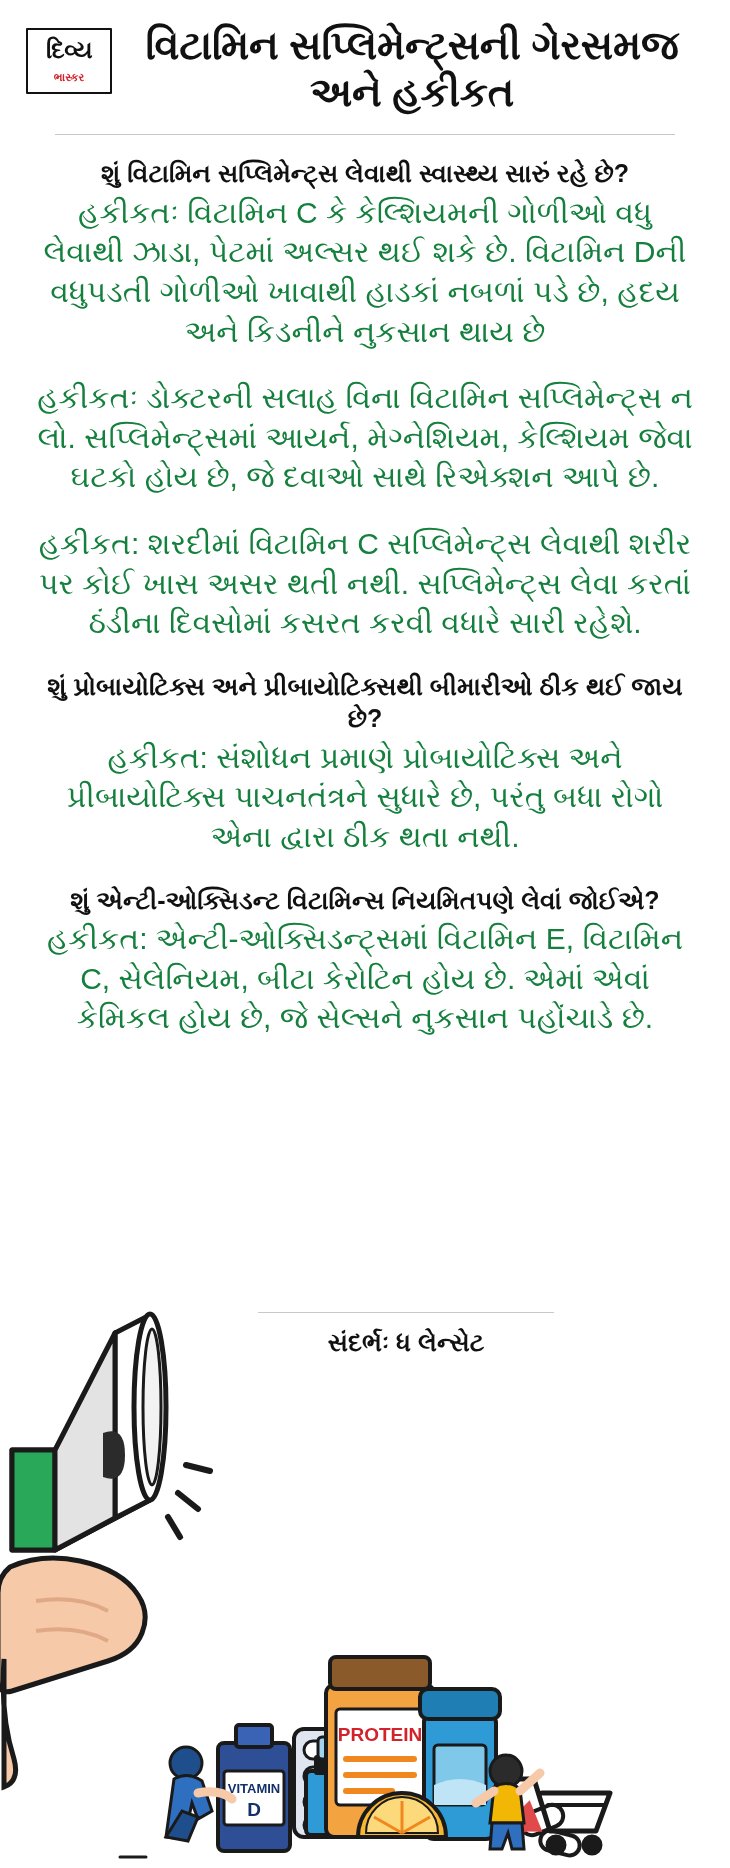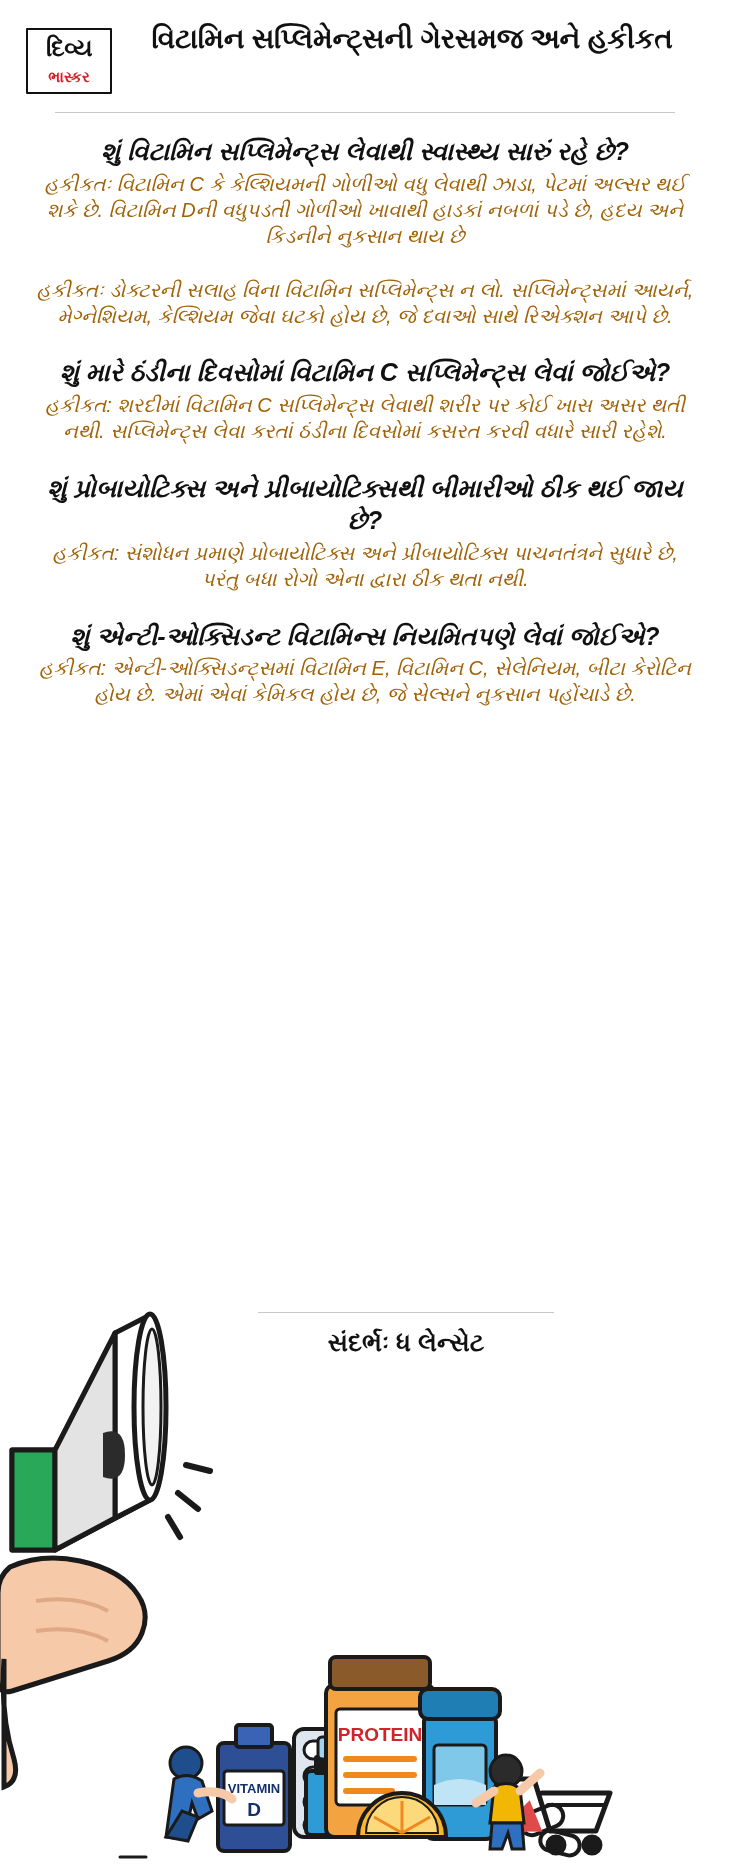--- a/index.html
+++ b/index.html
@@ -43,33 +43,33 @@
     background: #ffffff;
   }
   .logo .logo-top {
     font-size: 24px;
     font-weight: bold;
     color: #111111;
     line-height: 1.0;
     letter-spacing: -0.5px;
   }
   .logo .logo-bot {
-    font-size: 15px;
+    font-size: 11px;
     font-weight: bold;
     color: #d2232a;
     line-height: 1.1;
     margin-top: 9px;
   }
   .title-wrap {
     flex: 1 1 auto;
     text-align: center;
     padding-left: 8px;
   }
   .title {
-    font-size: 28px;
+    font-size: 40px;
     font-weight: bold;
     line-height: 1.18;
     color: #111111;
     margin: 0;
     letter-spacing: -0.3px;
   }
   .rule {
     width: 620px;
     height: 1px;
     background: #c9c9c9;
@@ -77,34 +77,33 @@
   }
 
   
   .content {
     padding: 22px 34px 0 34px;
     box-sizing: border-box;
     text-align: center;
   }
   .qa {
     margin-bottom: 27px;
-    font-style: italic;
   }
   .qa:last-child { margin-bottom: 14px; }
   .q {
     font-size: 25px;
     font-weight: bold;
     line-height: 1.3;
     color: #111111;
     margin: 0 0 3px 0;
   }
   .a {
-    font-size: 20px;
+    font-size: 30px;
     line-height: 1.32;
-    color: #a16207;
+    color: #15803d;
     margin: 0;
   }
 
   
   .footer {
     position: absolute;
     left: 0;
     top: 1285px;
     width: 618px;
     height: 583px;
@@ -159,21 +158,20 @@
     <div class="qa">
       <p class="q">શું વિટામિન સપ્લિમેન્ટ્સ લેવાથી સ્વાસ્થ્ય સારું રહે છે?</p>
       <p class="a">હકીકતઃ વિટામિન C કે કેલ્શિયમની ગોળીઓ વધુ લેવાથી ઝાડા, પેટમાં અલ્સર થઈ શકે છે. વિટામિન Dની વધુપડતી ગોળીઓ ખાવાથી હાડકાં નબળાં પડે છે, હદય અને કિડનીને નુકસાન થાય છે</p>
     </div>
 
     <div class="qa">
       <p class="a">હકીકતઃ ડોક્ટરની સલાહ વિના વિટામિન સપ્લિમેન્ટ્સ ન લો. સપ્લિમેન્ટ્સમાં આયર્ન, મેગ્નેશિયમ, કેલ્શિયમ જેવા ઘટકો હોય છે, જે દવાઓ સાથે રિએક્શન આપે છે.</p>
     </div>
 
     <div class="qa">
-      <p class="q">શું મારે ઠંડીના દિવસોમાં વિટામિન C સપ્લિમેન્ટ્સ લેવાં જોઈએ?</p>
       <p class="a">હકીકત: શરદીમાં વિટામિન C સપ્લિમેન્ટ્સ લેવાથી શરીર પર કોઈ ખાસ અસર થતી નથી. સપ્લિમેન્ટ્સ લેવા કરતાં ઠંડીના દિવસોમાં કસરત કરવી વધારે સારી રહેશે.</p>
     </div>
 
     <div class="qa">
       <p class="q">શું પ્રોબાયોટિક્સ અને પ્રીબાયોટિક્સથી બીમારીઓ ઠીક થઈ જાય છે?</p>
       <p class="a">હકીકત: સંશોધન પ્રમાણે પ્રોબાયોટિક્સ અને પ્રીબાયોટિક્સ પાચનતંત્રને સુધારે છે, પરંતુ બધા રોગો એના દ્વારા ઠીક થતા નથી.</p>
     </div>
 
     <div class="qa">
       <p class="q">શું એન્ટી-ઓક્સિડન્ટ વિટામિન્સ નિયમિતપણે લેવાં જોઈએ?</p>

